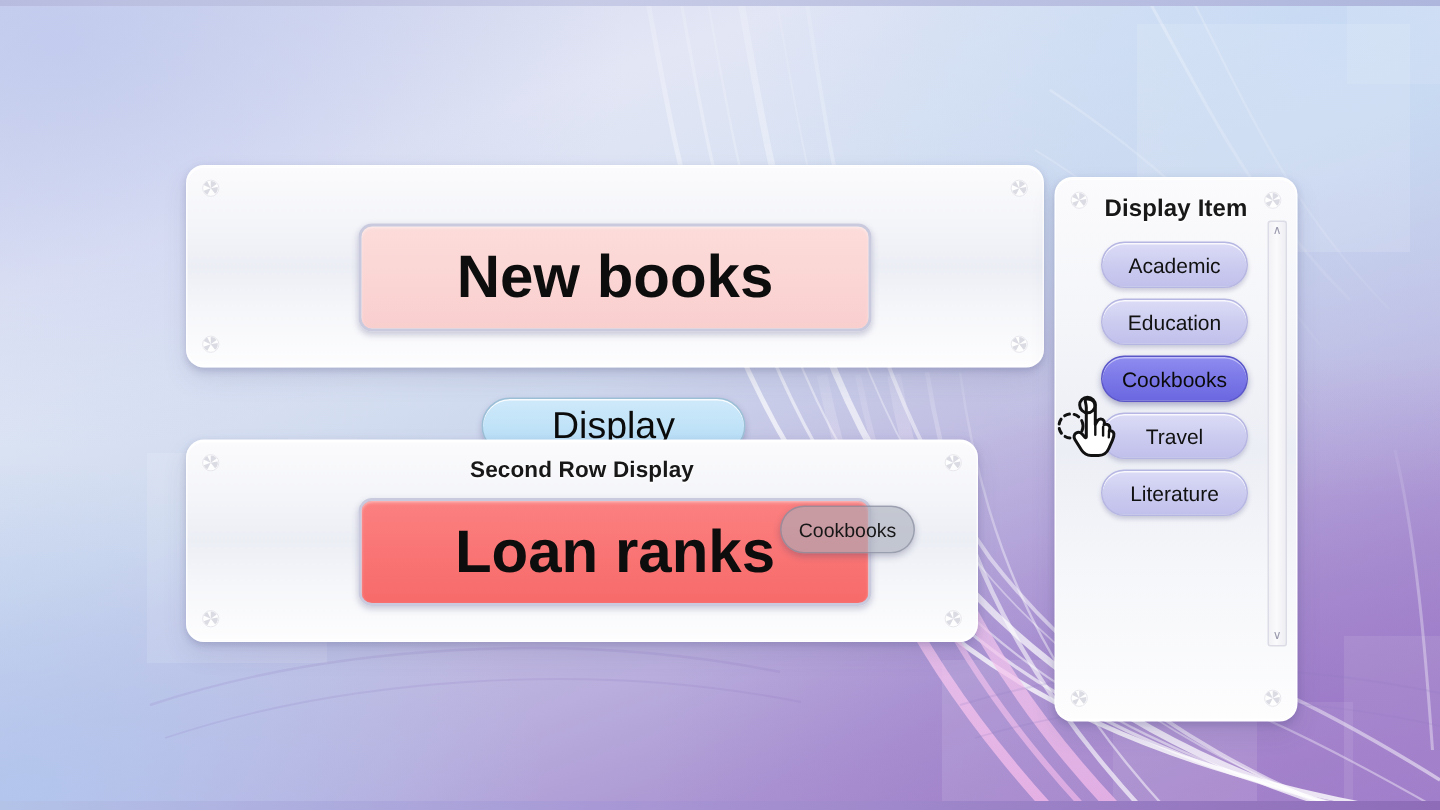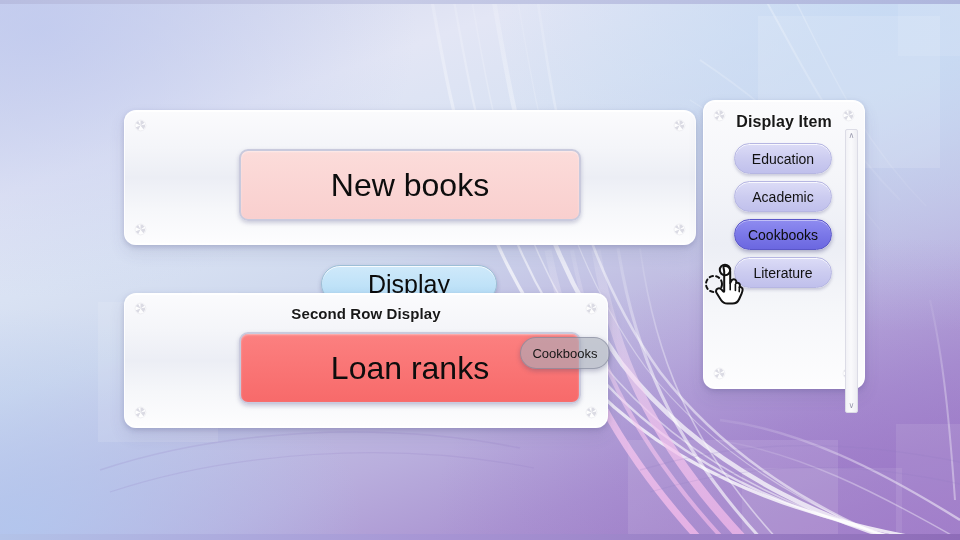--- a/index.html
+++ b/index.html
@@ -94,28 +94,28 @@
   .panel-title {
     position:absolute; left:0; right:0; top:11px;
     text-align:center;
     font-size:15px; font-weight:bold; color:#181818;
     letter-spacing:.1px;
     text-shadow:0 1px 1px rgba(255,255,255,.95), 0 -1px 0 rgba(255,255,255,.6);
   }
 
   
   #panel-first  { left:124px; top:110px; width:572px; height:135px; }
-  #panel-second { left:124px; top:293px; width:484px; height:135px; }
+  #panel-second { left:124px; top:293px; width:528px; height:135px; }
 
   .row-field {
     position:absolute; left:114px; top:38px;
     width:342px; height:72px;
     border-radius:9px;
     display:flex; align-items:center; justify-content:center;
-    font-size:32px; color:#0d0d0d; font-weight:normal;
+    font-size:40px; color:#0d0d0d; font-weight:bold;
     border:2px solid #c9cadd;
     box-shadow:0 2px 4px rgba(80,80,130,.28), inset 0 1px 2px rgba(255,255,255,.45);
   }
   .field-pink { background:linear-gradient(180deg,#fcdcda,#f9cfce); }
   .field-red  { background:linear-gradient(180deg,#fc8080,#f76a6a); }
 
   
   #display-button {
     position:absolute; left:321px; top:252px;
     width:176px; height:38px;
@@ -137,21 +137,21 @@
     background:rgba(168,172,186,.62);
     border:1px solid rgba(120,125,145,.55);
     display:flex; align-items:center; justify-content:center;
     font-size:13px; color:#171717;
     box-shadow:0 2px 5px rgba(60,60,100,.3);
     cursor:grabbing;
   }
 
   
   #sidebar {
-    left:703px; top:100px; width:162px; height:289px;padding-left:12px;
+    left:703px; top:118px; width:162px; height:363px;padding-left:12px;
   }
   #sidebar .panel-title { top:12px; font-size:16px; }
 
   .chip-list {
     position:absolute; left:30px; top:42px;
     width:98px;
     display:flex; flex-direction:column; gap:7px;
   }
   .chip {
     height:31px; border-radius:16px;
@@ -447,23 +447,24 @@
           <path d="M11.1 5.6 A4.9 4.9 0 0 1 9.4 10.2 L6.5 6.5 Z"></path>
           <path d="M4.3 10.9 A4.9 4.9 0 0 1 1.8 8.2 L6.5 6.5 Z"></path>
           <path d="M1.8 4.3 A4.9 4.9 0 0 1 4.2 2.0 L6.5 6.5 Z"></path>
         </g>
       </svg>
   </span>
 
   <div class="panel-title">Display Item</div>
 
   <div class="chip-list">
+    <div class="chip">Academic</div>
     <div class="chip">Education</div>
-    <div class="chip">Academic</div>
     <div class="chip selected">Cookbooks</div>
+    <div class="chip">Travel</div>
     <div class="chip">Literature</div>
   </div>
 
   <div id="sidebar-scrollbar">
     <div class="sb-arrow up">∧</div>
     <div class="sb-thumb"></div>
     <div class="sb-arrow down">∨</div>
   </div>
 </div>
 

